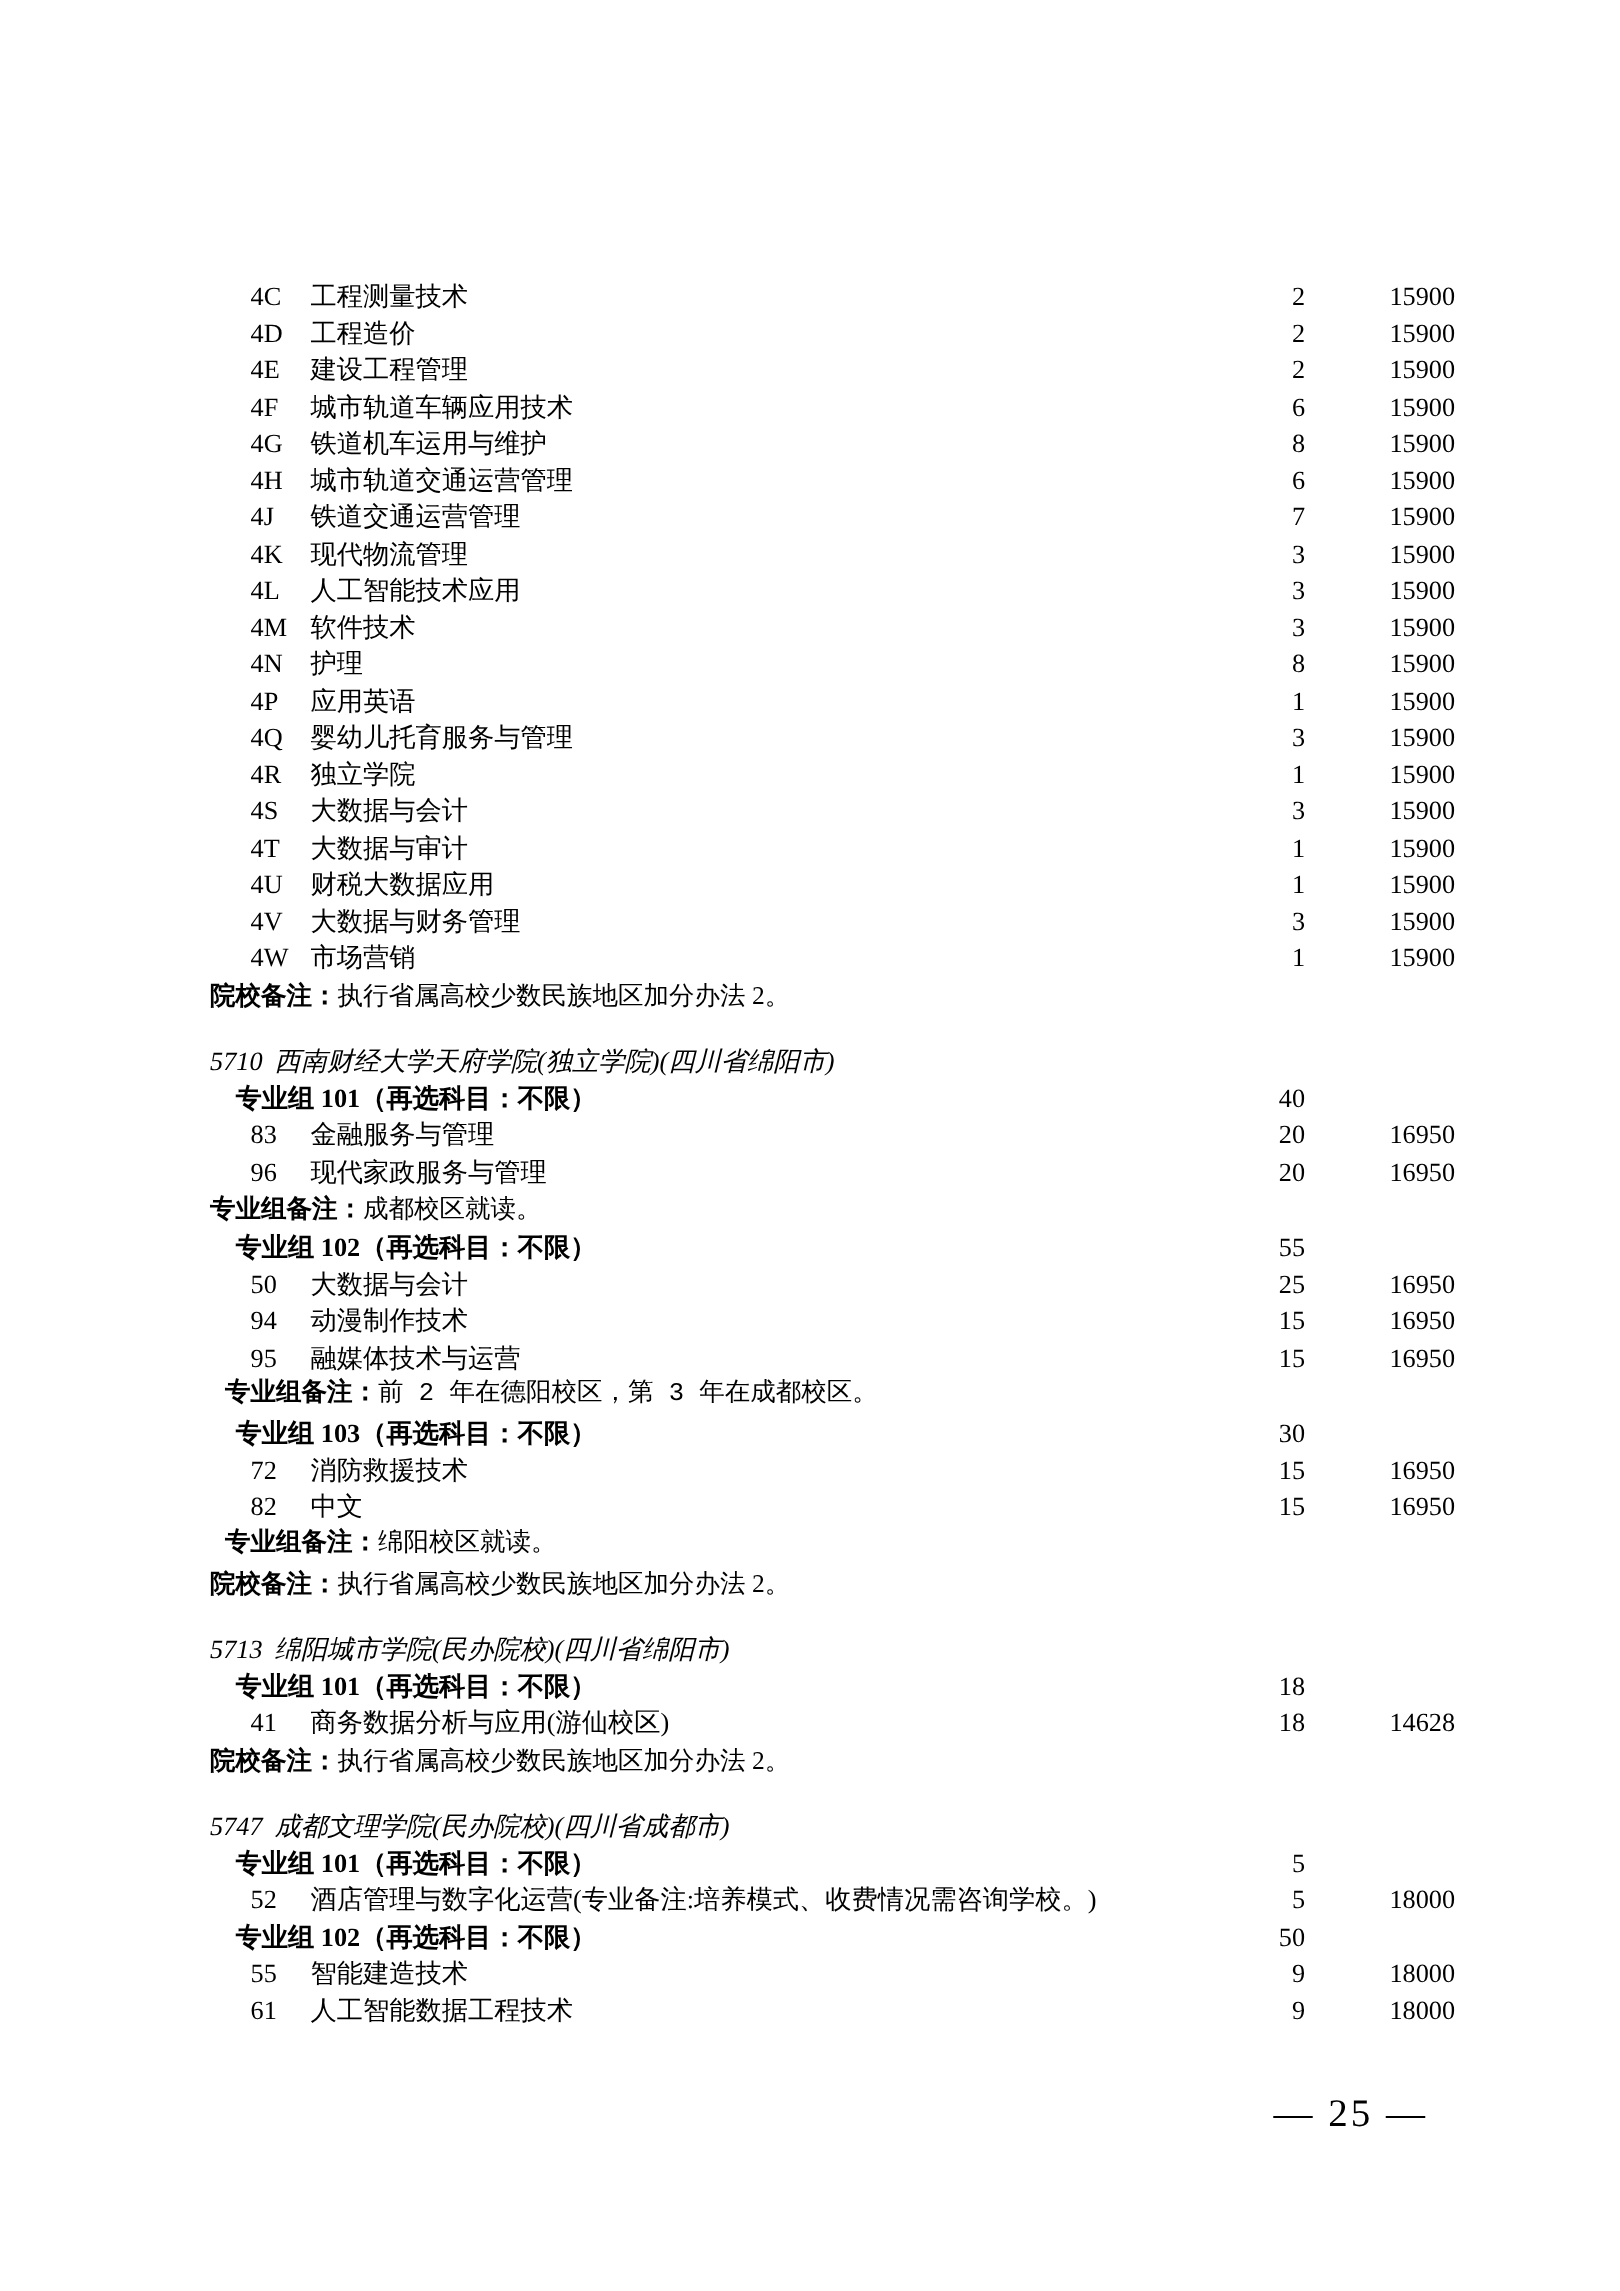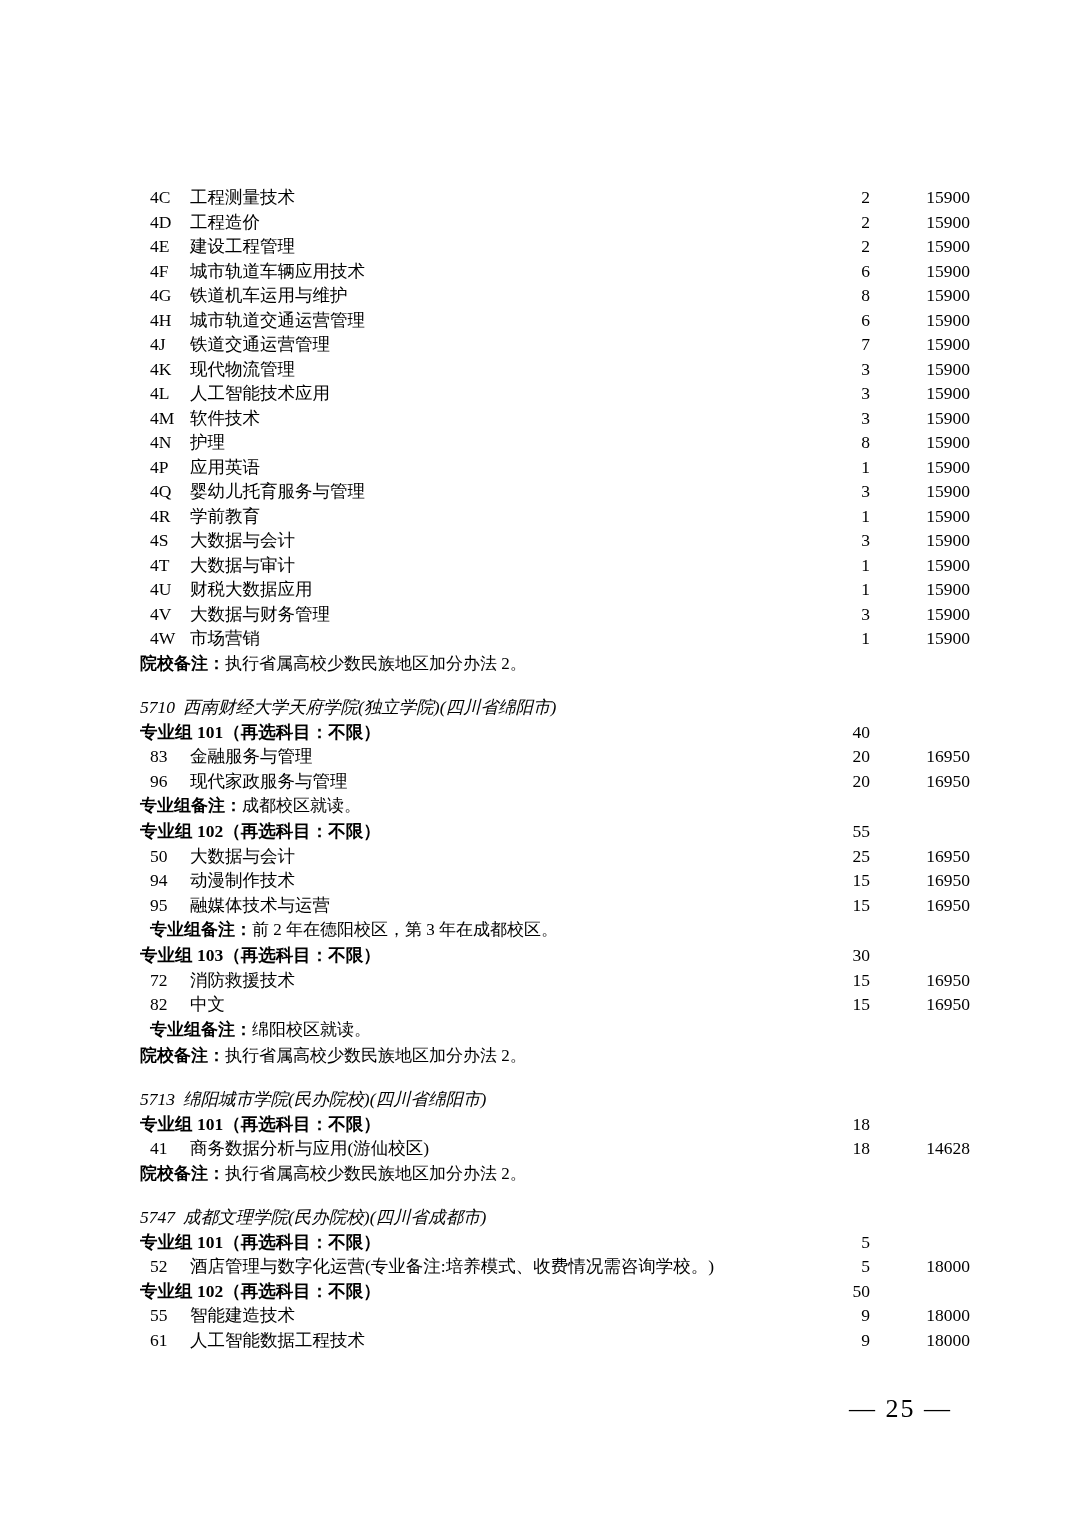--- a/index.html
+++ b/index.html
@@ -27,20 +27,21 @@
     top: 185px;
     width: 830px;
   }
   
   .row {
     display: flex;
     align-items: flex-start;
     line-height: 24.5px;
     font-size: 17.5px;
     white-space: nowrap;
+    margin-left: 17px;
   }
   .row .label {
     flex: 1 1 auto;
     overflow: hidden;
   }
   .row .num {
     flex: 0 0 auto;
     text-align: right;
     font-family: "Liberation Serif", "DejaVu Serif", serif;
   }
@@ -82,20 +83,21 @@
   }
   .note .nlabel {
     font-weight: bold;
   }
   .note .ntext {
     font-style: normal;
     margin-top: 48px;
   }
   .note-indent {
     padding-left: 10px;
+    font-family: Liberation Mono, monospace;
   }
   .footer {
     position: absolute;
     right: 128px;
     bottom: 103px;
     font-size: 26px;
     letter-spacing: 2px;
   }
 </style>
 </head>
@@ -164,21 +166,21 @@
         <span class="label"><span class="code">4P</span><span class="name">应用英语</span></span>
         <span class="num count">1</span>
         <span class="num fee">15900</span>
       </div>
       <div class="row major">
         <span class="label"><span class="code">4Q</span><span class="name">婴幼儿托育服务与管理</span></span>
         <span class="num count">3</span>
         <span class="num fee">15900</span>
       </div>
       <div class="row major">
-        <span class="label"><span class="code">4R</span><span class="name">学前教育</span></span>
+        <span class="label"><span class="code">4R</span><span class="name">独立学院</span></span>
         <span class="num count">1</span>
         <span class="num fee">15900</span>
       </div>
       <div class="row major">
         <span class="label"><span class="code">4S</span><span class="name">大数据与会计</span></span>
         <span class="num count">3</span>
         <span class="num fee">15900</span>
       </div>
       <div class="row major">
         <span class="label"><span class="code">4T</span><span class="name">大数据与审计</span></span>

